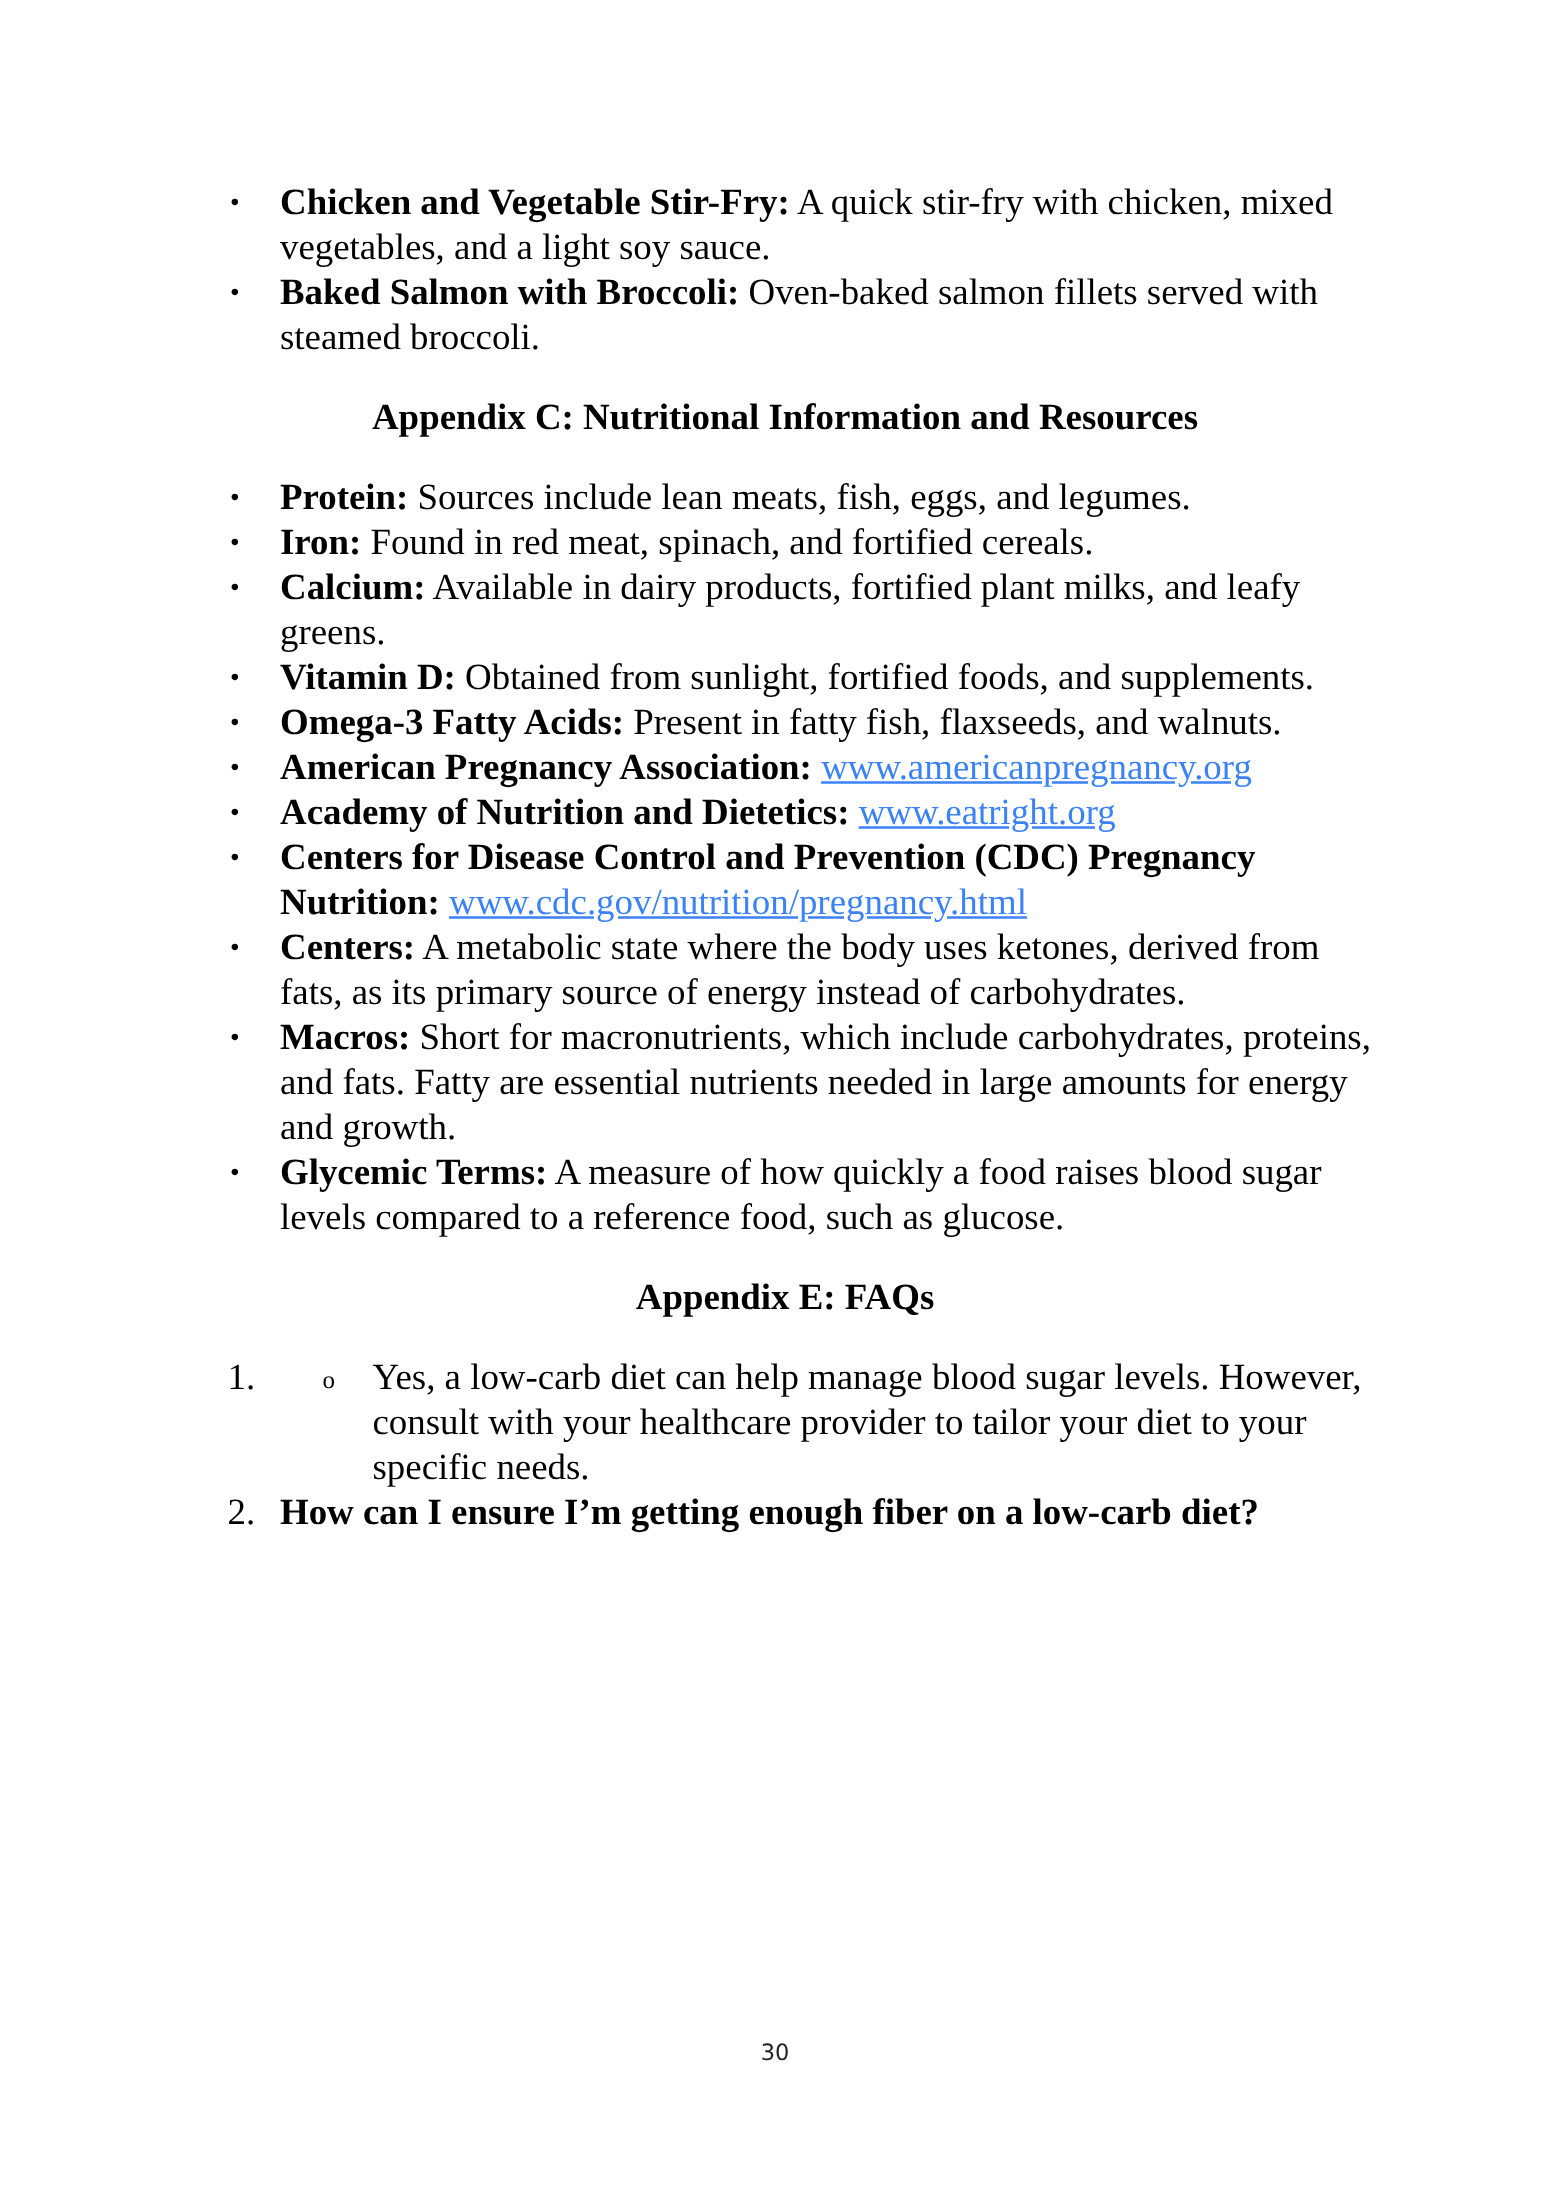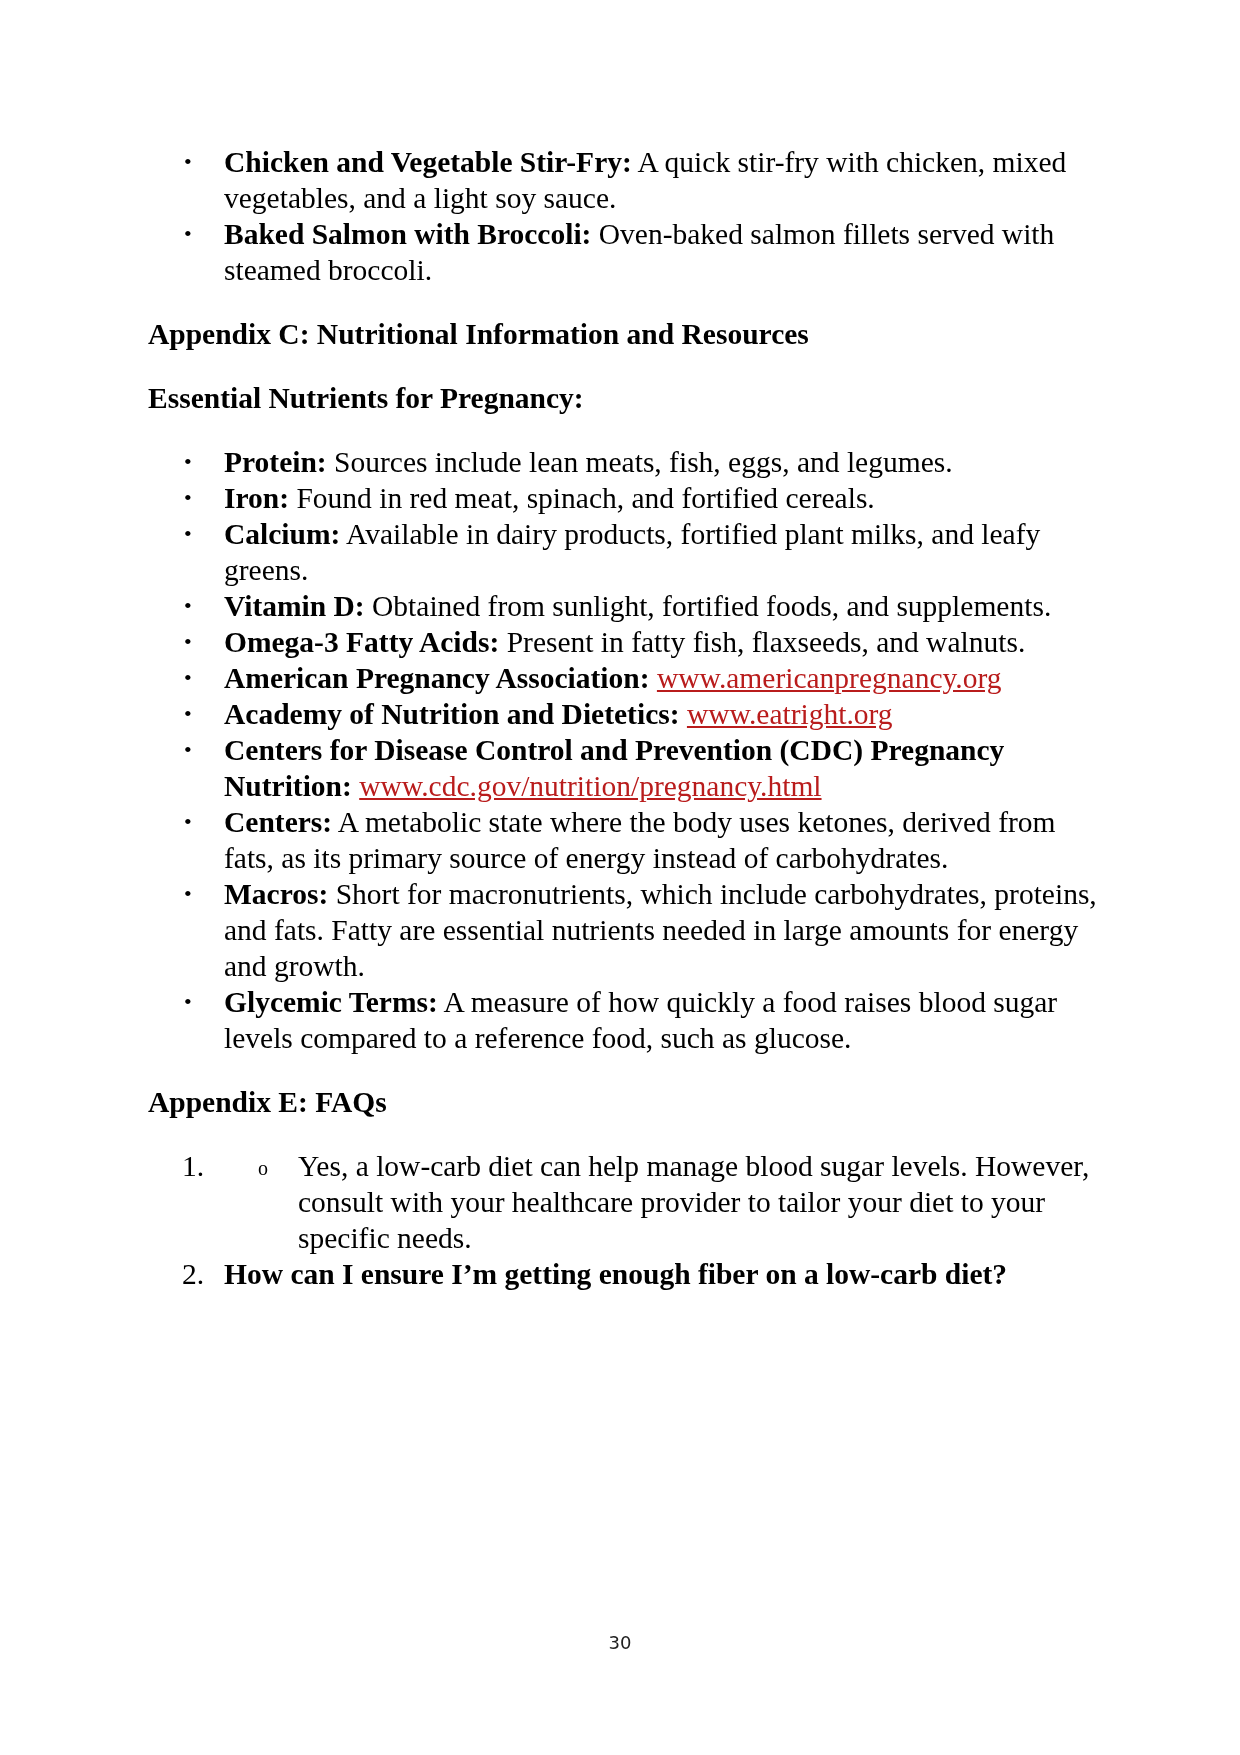--- a/index.html
+++ b/index.html
@@ -4,28 +4,28 @@
 <style>
   html, body { margin: 0; padding: 0; background: #ffffff; }
   body { width: 1240px; height: 1755px; position: relative; overflow: hidden;
          font-family: "Liberation Serif", serif; color: #000; }
   .page { position: absolute; left: 0; top: 0; width: 1240px; height: 1755px; }
   .content { position: absolute; left: 148px; top: 144px; width: 960px;
              font-size: 29.5px; line-height: 36px; }
   ul, ol { margin: 0; padding: 0; list-style: none; }
   .bullet-item { position: relative; padding-left: 76px; }
   .bullet-item .dot { position: absolute; left: 36px; top: 0; width: 20px; font-size: 22px; }
-  .heading { font-weight: bold; margin: 0; }
+  .heading { font-weight: bold; margin: 0; text-align: center; }
   .h-gap { margin-top: 28px; margin-bottom: 28px; }
   .num-item { position: relative; padding-left: 76px; }
   .num-item .num { position: absolute; left: 34px; top: 0; }
   .sub-item { position: relative; padding-left: 150px; }
   .sub-item .circ { position: absolute; left: 110px; top: 2px; font-size: 20px; }
   b { font-weight: bold; }
-  a { color: #b91c1c; text-decoration: underline; }
+  a { color: #3b82f6; text-decoration: underline; }
   .page-number { position: absolute; left: 0; width: 1240px; top: 1632px; text-align: center;
                  font-family: "DejaVu Sans", sans-serif; font-size: 18px; color: #222; }
 </style>
 </head>
 <body>
 
 <div class="page">
   <div class="content">
 
     <ul>
@@ -33,21 +33,20 @@
         <span class="dot">•</span>
         <b>Chicken and Vegetable Stir-Fry:</b><span> A quick stir-fry with chicken, mixed vegetables, and a light soy sauce.</span>
       </li>
       <li class="bullet-item">
         <span class="dot">•</span>
         <b>Baked Salmon with Broccoli:</b><span> Oven-baked salmon fillets served with steamed broccoli.</span>
       </li>
     </ul>
 
     <p class="heading h-gap">Appendix C: Nutritional Information and Resources</p>
-    <p class="heading h-gap">Essential Nutrients for Pregnancy:</p>
 
     <ul>
       <li class="bullet-item">
         <span class="dot">•</span>
         <b>Protein:</b><span> Sources include lean meats, fish, eggs, and legumes.</span>
       </li>
       <li class="bullet-item">
         <span class="dot">•</span>
         <b>Iron:</b><span> Found in red meat, spinach, and fortified cereals.</span>
       </li>

